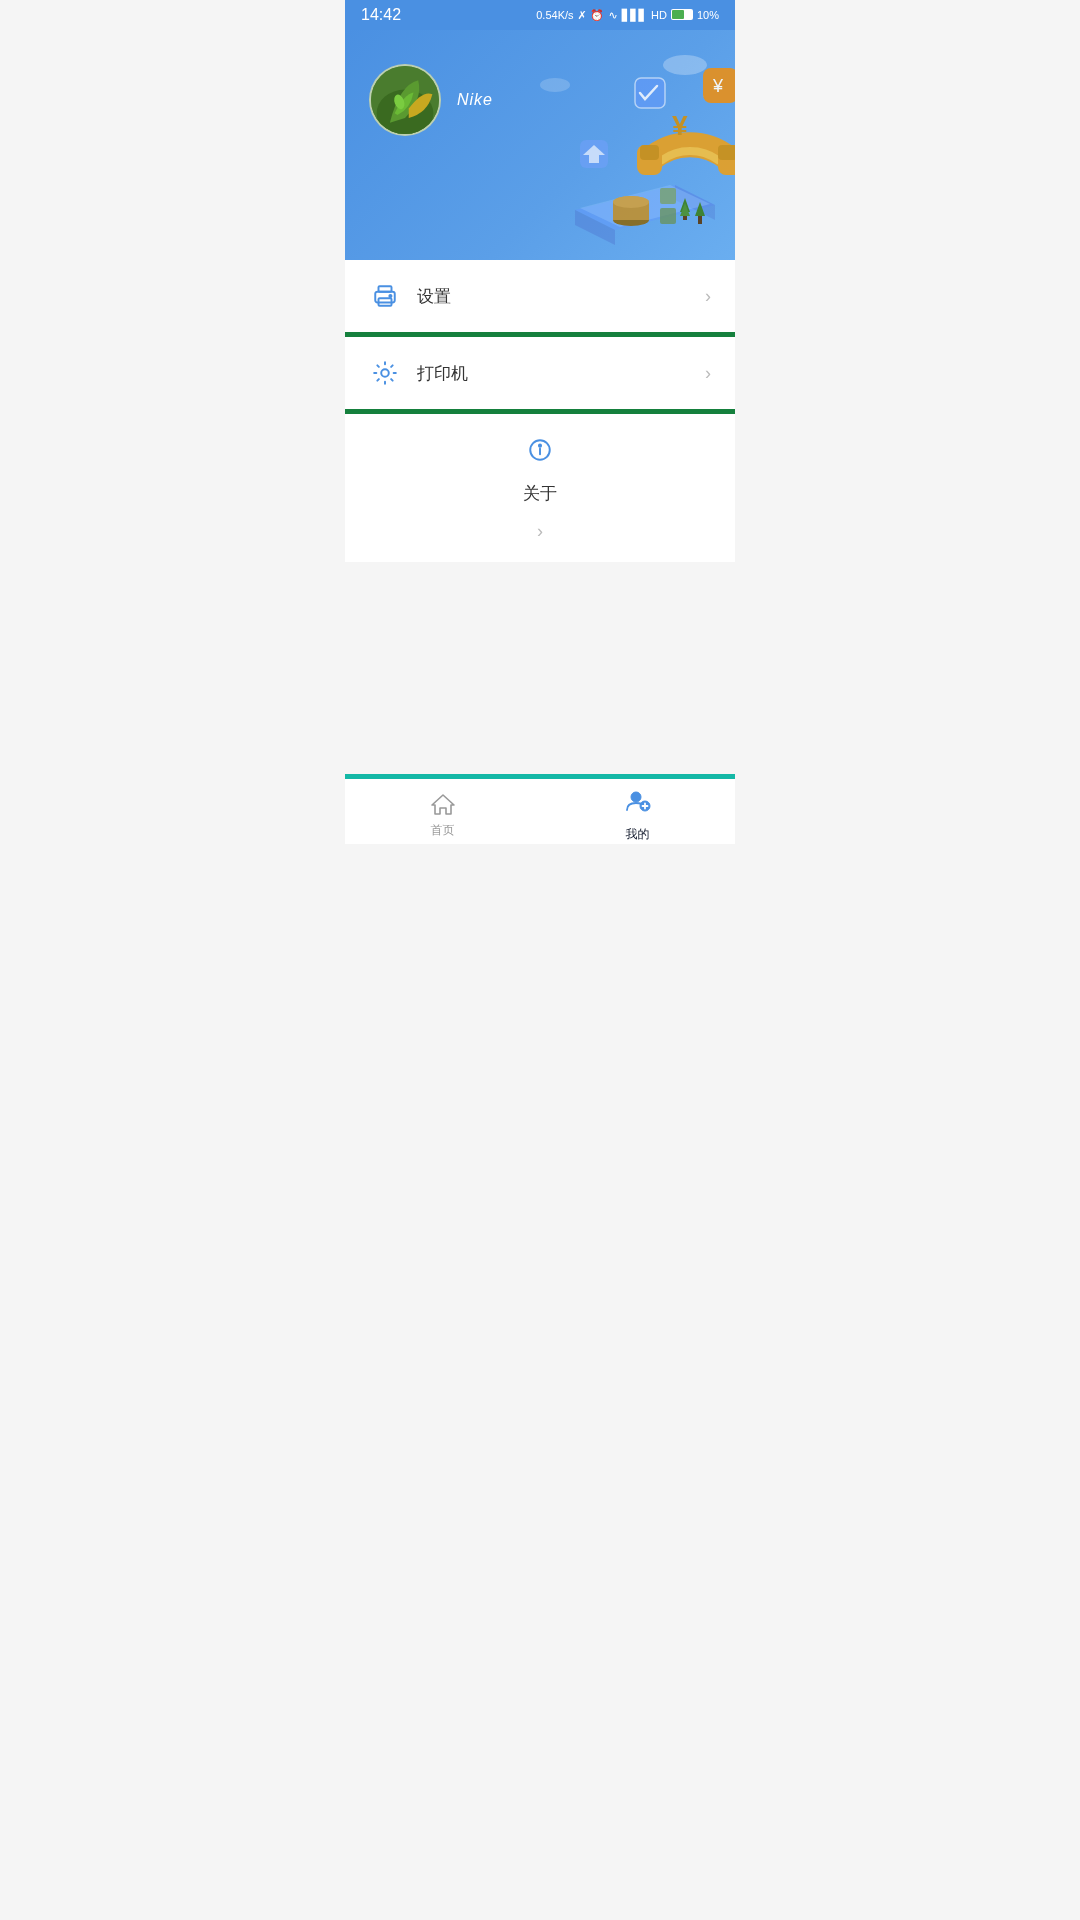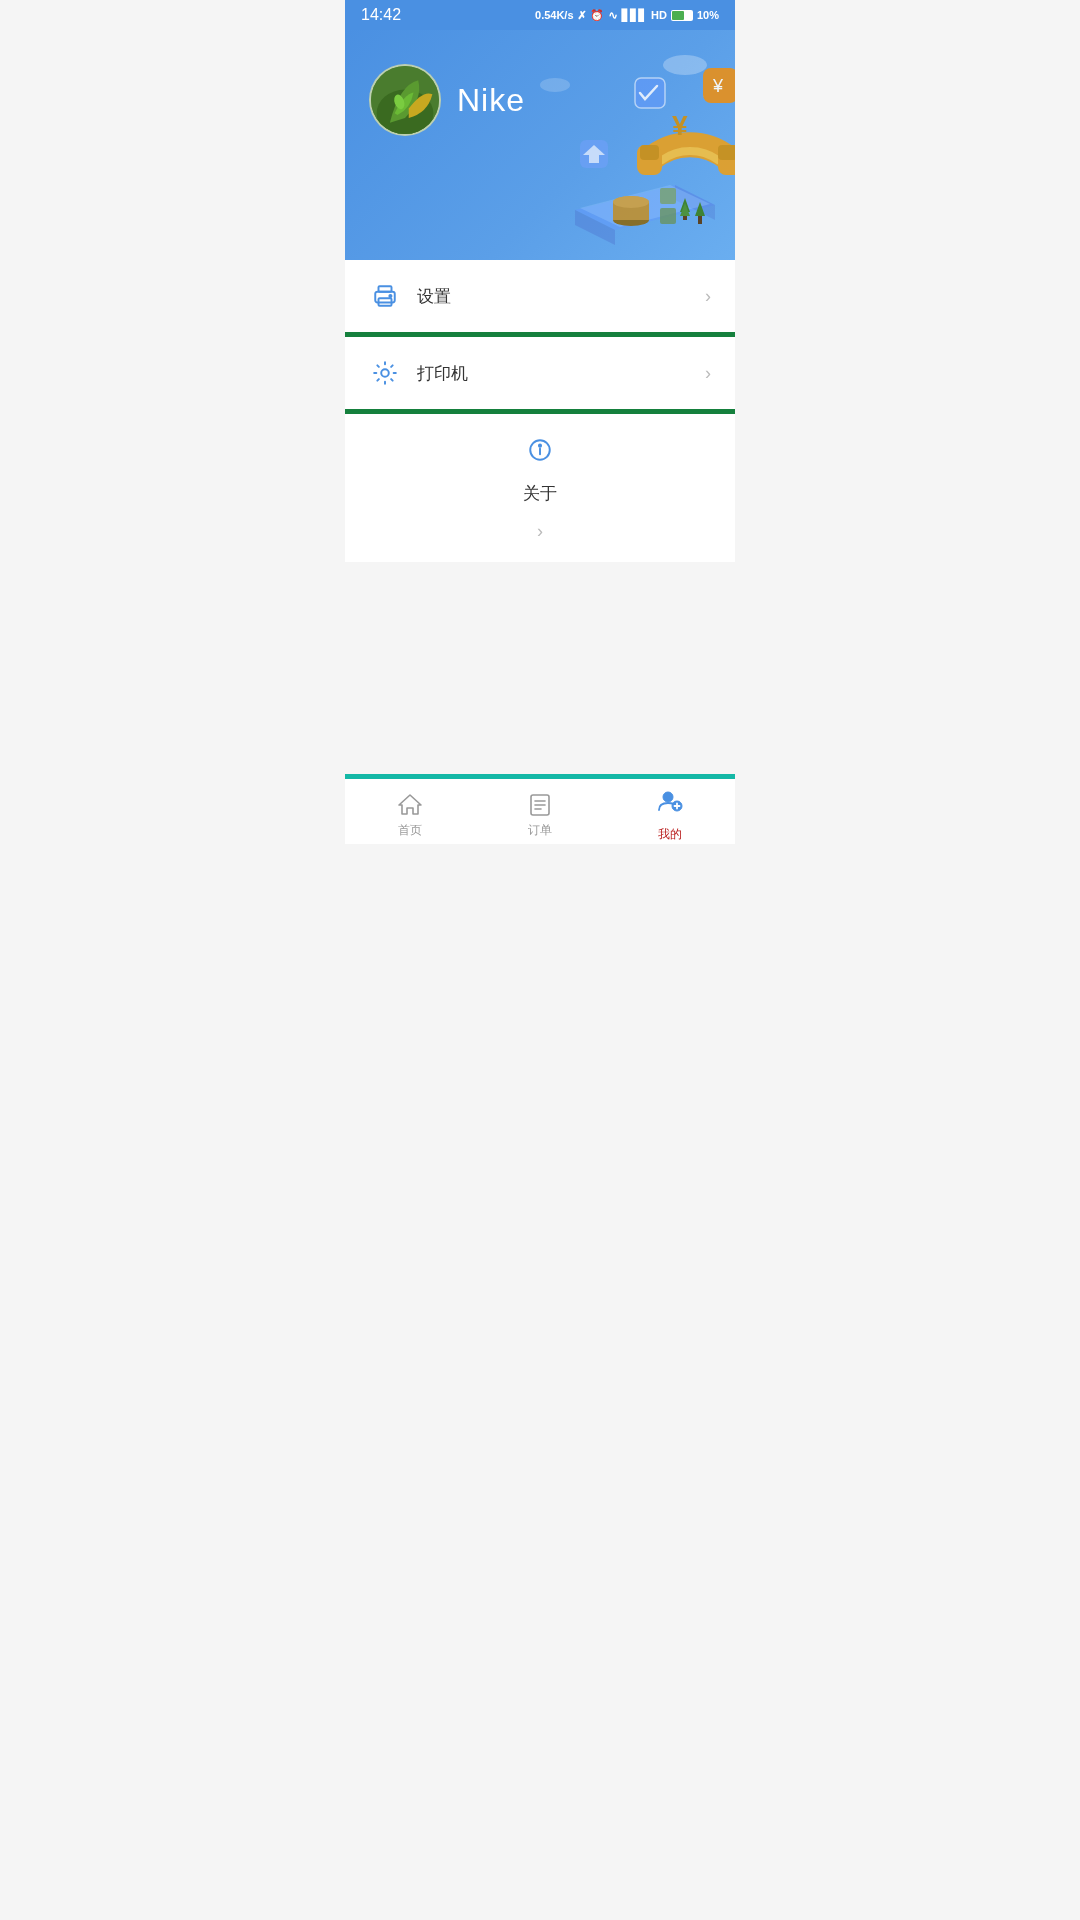--- a/index.html
+++ b/index.html
@@ -23,24 +23,22 @@
       padding: 6px 16px;
       background: #4A90E2;
       color: white;
       font-size: 13px;
       font-weight: 500;
       height: 30px;
     }
     .status-left { font-weight: 400; font-size: 16px; }
     .status-right {
       display: flex;
-      align-items: center;
       gap: 4px;
       font-size: 11px;
-      font-weight: bold;
     }
     .battery-bar {
       display: inline-flex;
       align-items: center;
       background: white;
       border-radius: 2px;
       width: 22px;
       height: 11px;
       padding: 1px;
       position: relative;
@@ -82,23 +80,24 @@
     }
 
     
     .avatar svg {
       width: 100%;
       height: 100%;
     }
 
     .profile-name {
       color: white;
-      font-size: 32px;
+      font-size: 16px;
       font-weight: 500;
       letter-spacing: 1px;
+      font-style: italic;
     }
 
     
     .hero-illustration {
       position: absolute;
       right: -10px;
       top: 10px;
       width: 220px;
       height: 210px;
       opacity: 0.9;
@@ -372,39 +371,28 @@
 
   <div class="nav-item">
     <div class="nav-icon">
       <svg viewBox="0 0 26 26" xmlns="http://www.w3.org/2000/svg" fill="none">
         <polygon points="13,3 2,13 5,13 5,22 10,22 10,16 16,16 16,22 21,22 21,13 24,13" stroke="#999" stroke-width="1.6" fill="none" stroke-linejoin="round" stroke-linecap="round"></polygon>
       </svg>
     </div>
     <span class="nav-label">首页</span>
   </div>
 
-  <div class="nav-item">
-    <div class="nav-icon">
-      <svg viewBox="0 0 26 26" xmlns="http://www.w3.org/2000/svg" fill="none">
-        <rect x="4" y="3" width="18" height="20" rx="2" stroke="#999" stroke-width="1.6"></rect>
-        <line x1="8" y1="9" x2="18" y2="9" stroke="#999" stroke-width="1.6" stroke-linecap="round"></line>
-        <line x1="8" y1="13" x2="18" y2="13" stroke="#999" stroke-width="1.6" stroke-linecap="round"></line>
-        <line x1="8" y1="17" x2="14" y2="17" stroke="#999" stroke-width="1.6" stroke-linecap="round"></line>
-      </svg>
-    </div>
-    <span class="nav-label">订单</span>
-  </div>
 
   <div class="nav-item active">
     <div class="nav-icon">
       <svg viewBox="0 0 26 26" xmlns="http://www.w3.org/2000/svg">
 
         <circle cx="11" cy="9" r="5" fill="#4A90E2"></circle>
         <path d="M2 22 Q2 15 11 15 Q17 15 19.5 18" stroke="#4A90E2" stroke-width="1.8" fill="none" stroke-linecap="round"></path>
 
         <circle cx="20" cy="18" r="5" fill="#4A90E2"></circle>
         <line x1="20" y1="15.5" x2="20" y2="20.5" stroke="white" stroke-width="1.8" stroke-linecap="round"></line>
         <line x1="17.5" y1="18" x2="22.5" y2="18" stroke="white" stroke-width="1.8" stroke-linecap="round"></line>
       </svg>
     </div>
-    <span class="nav-label" style="color:#b91c1c;margin-top:8px;">我的</span>
+    <span class="nav-label" style="color:#0f172a;margin-top:8px;">我的</span>
   </div>
 </div>
 
 </body></html>

